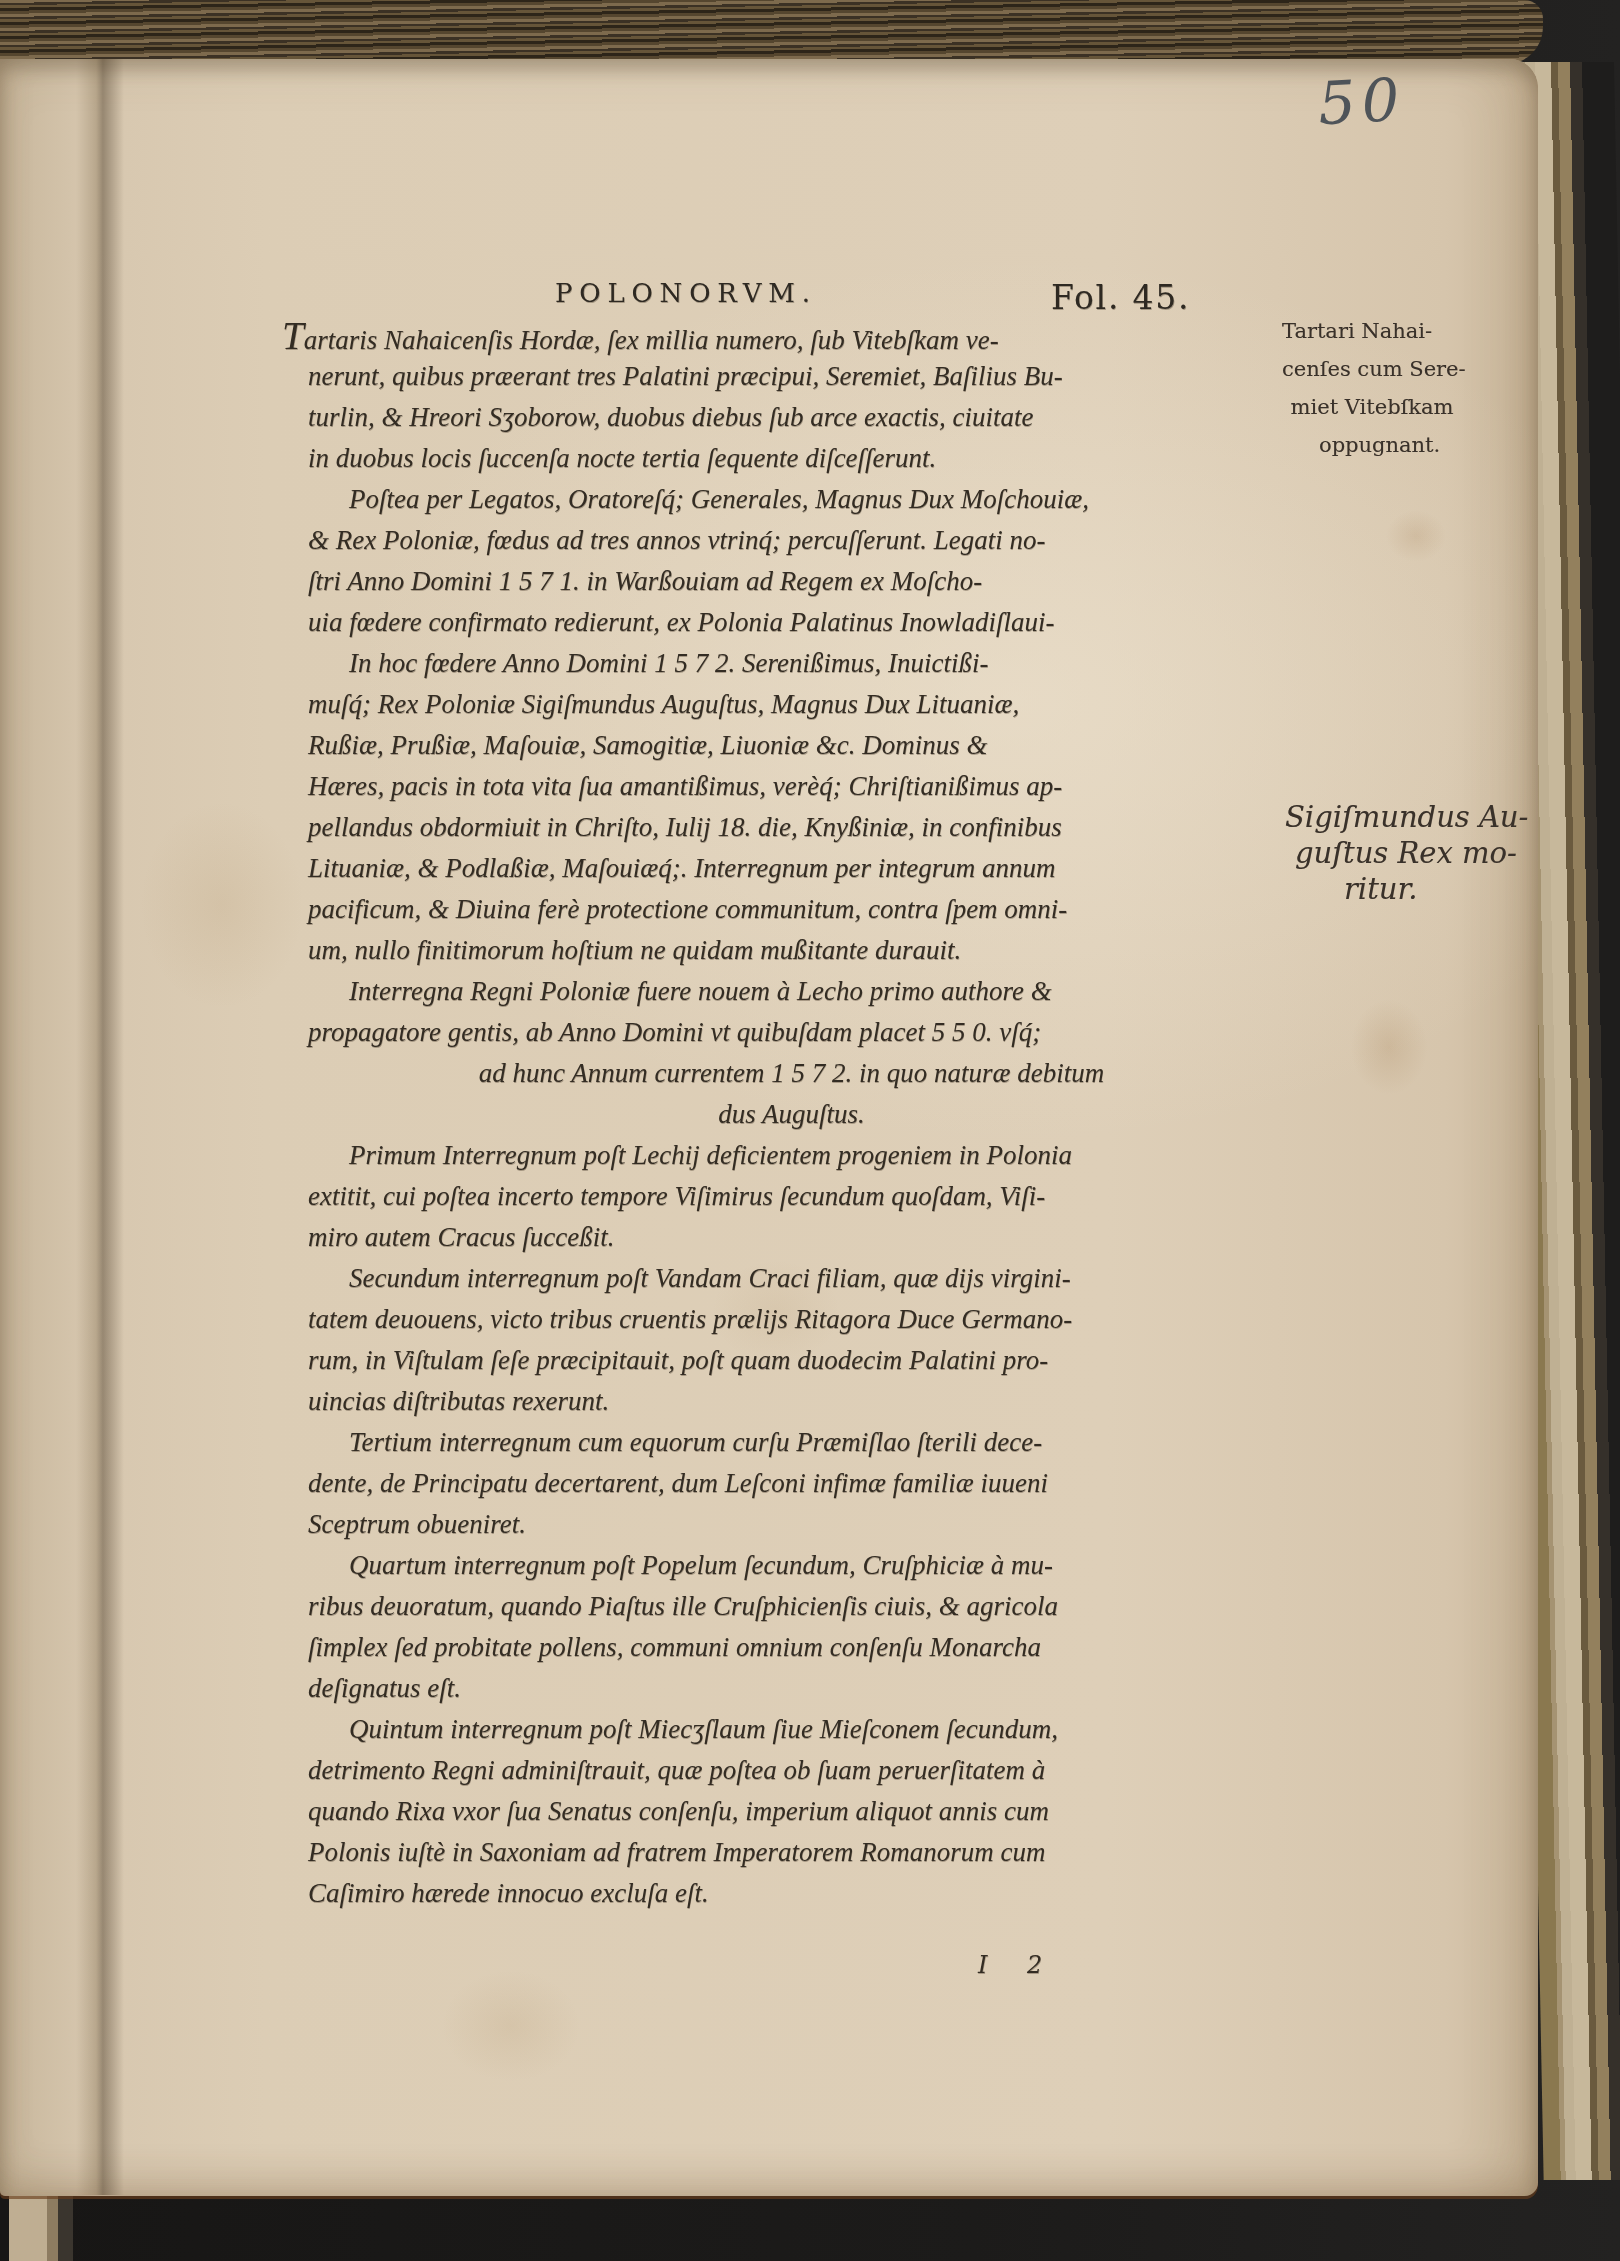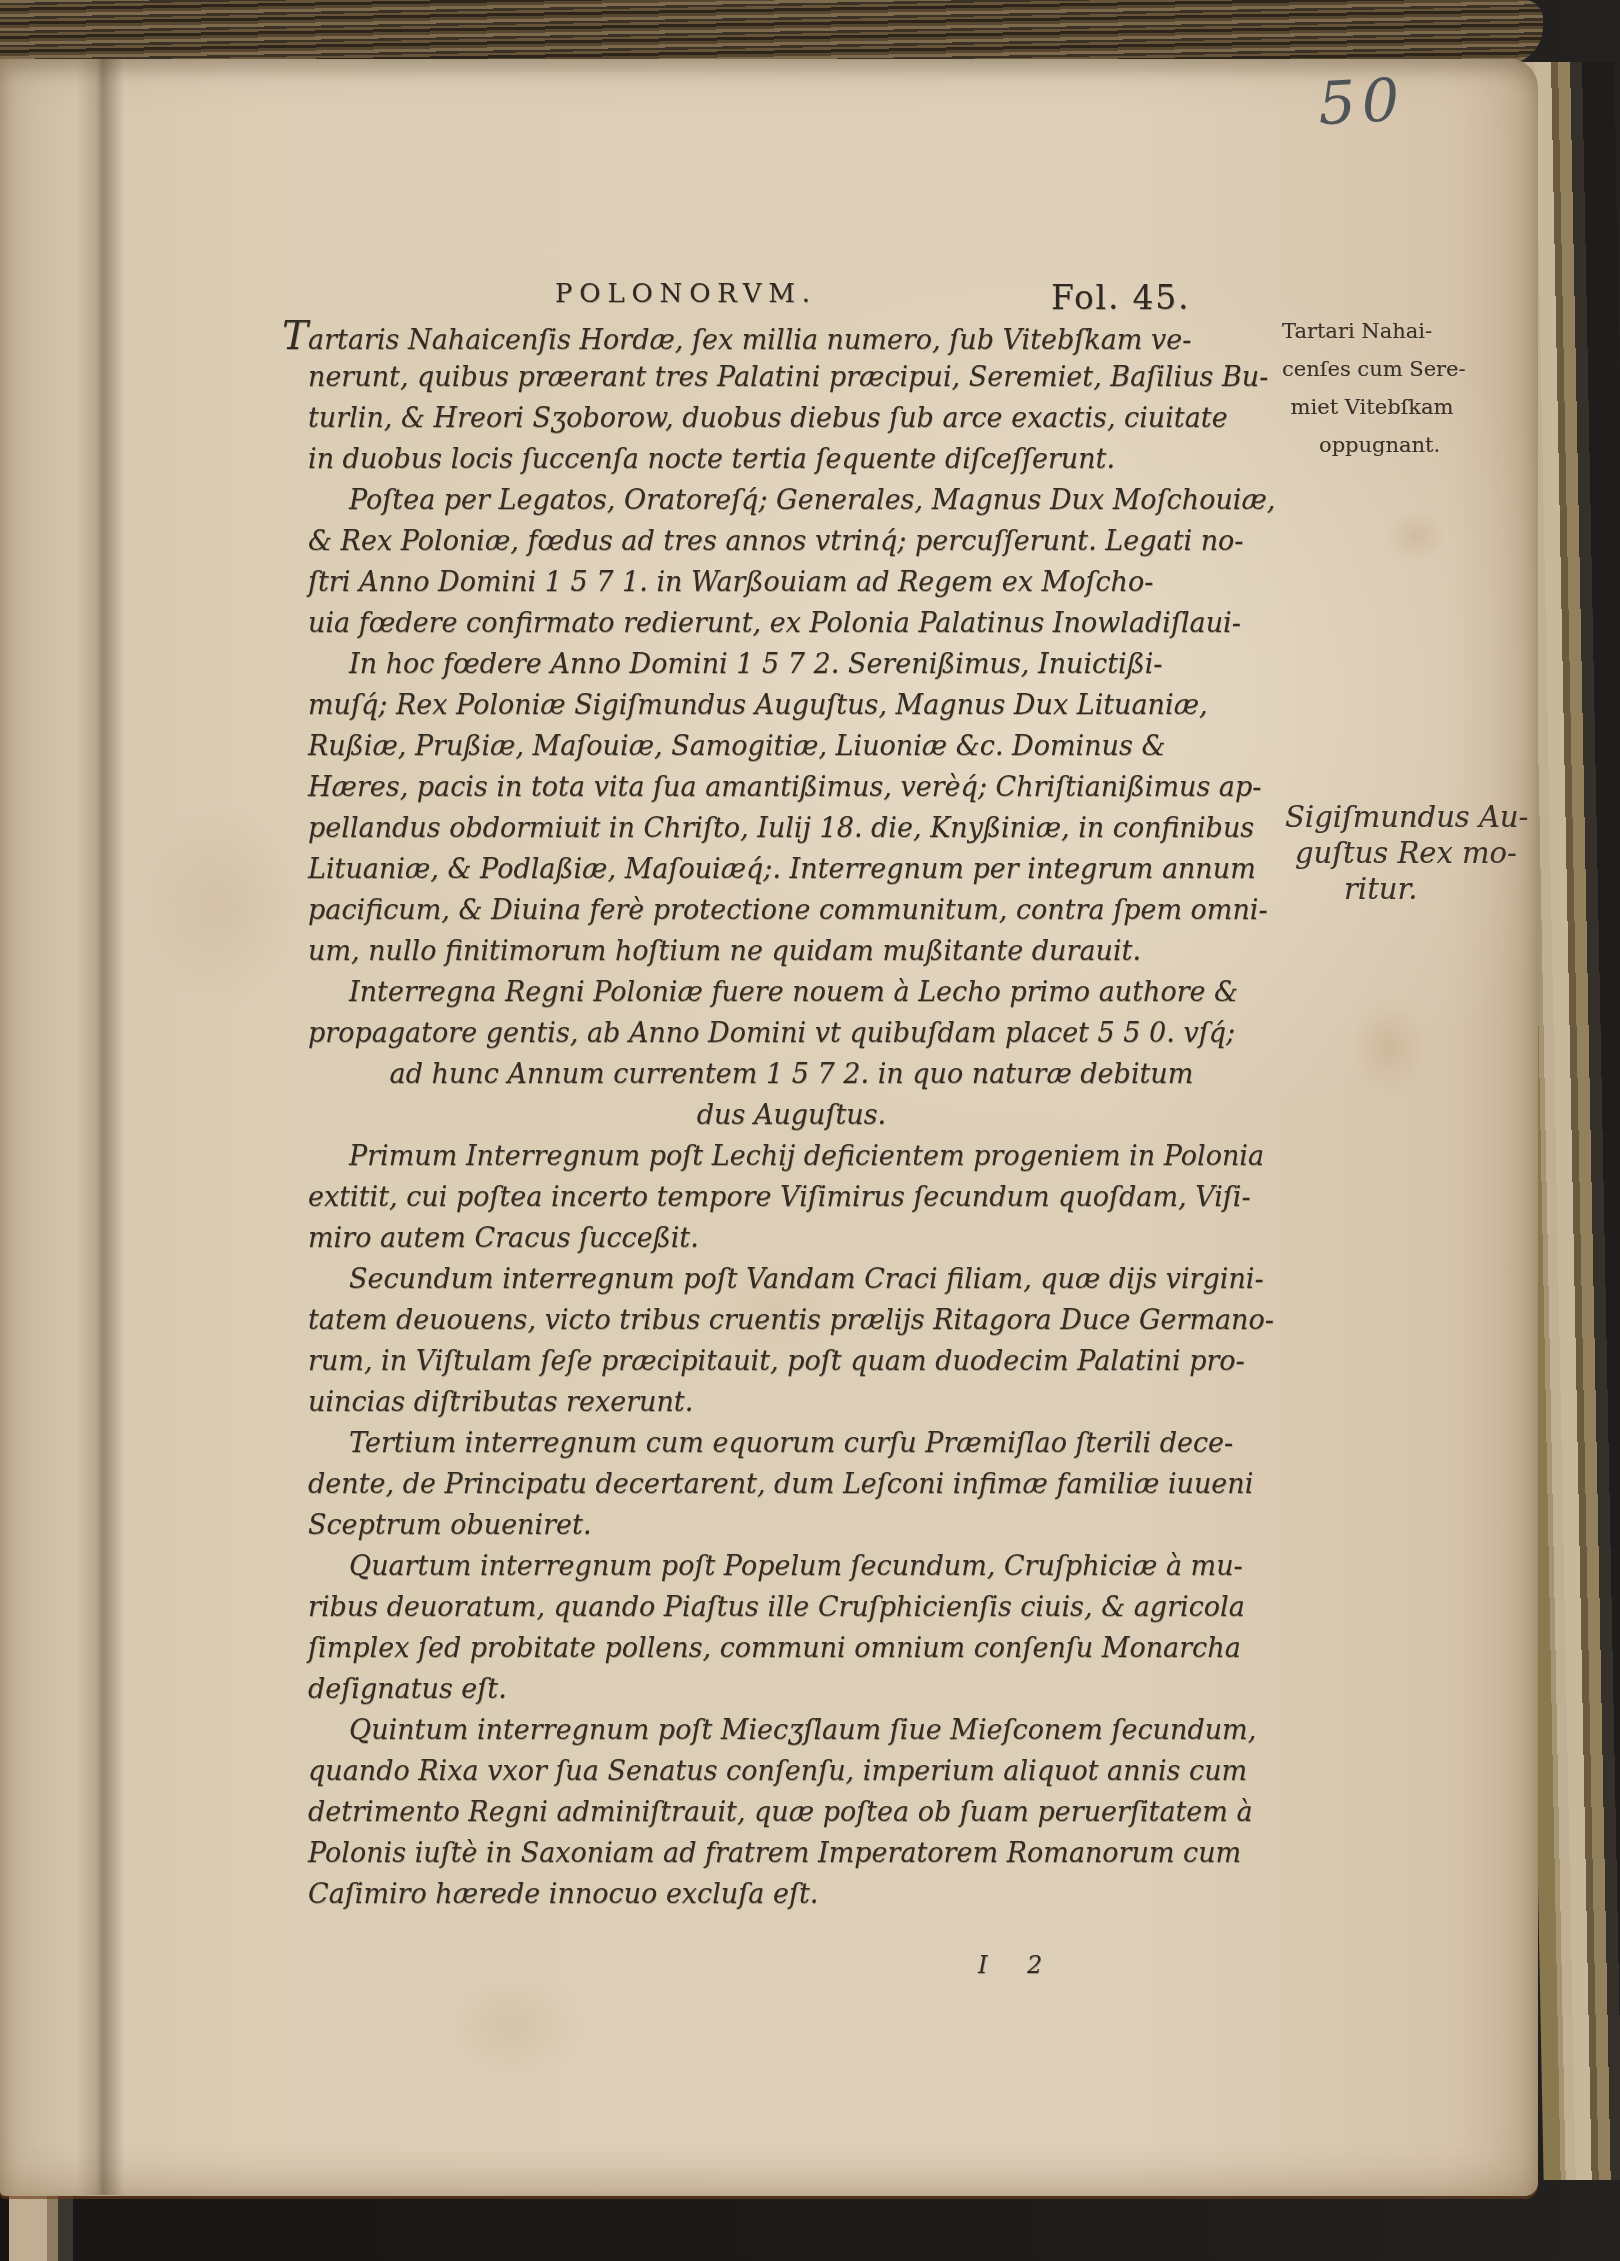--- a/index.html
+++ b/index.html
@@ -65,21 +65,21 @@
   .folio-label{
     position:absolute;left:1051px;top:278px;z-index:4;
     font-size:33px;letter-spacing:1.8px;color:#2e2922;
     text-shadow:0.6px 0.6px 0.6px rgba(55,42,28,.35);white-space:nowrap;
   }
   .body-text{
     position:absolute;left:308px;top:315px;width:967px;z-index:4;
     font-style:italic;font-size:27px;color:#332c23;
     text-shadow:0.4px 0.6px 0.4px rgba(58,44,28,.34);
   }
-  .tl{height:41px;line-height:41px;white-space:nowrap;}
+  .tl{height:41px;line-height:41px;white-space:nowrap;font-family:Liberation Serif, serif;}
   .indent{padding-left:41px;}
   .centered{text-align:center;}
   .first-line{margin-left:-26px;}
   .first-line::first-letter{font-size:1.45em;}
   .signature-mark{
     position:absolute;left:978px;top:1945px;z-index:4;height:41px;line-height:41px;
     font-style:italic;font-size:24px;letter-spacing:16px;color:#332c23;
     text-shadow:0.4px 0.6px 0.4px rgba(58,44,28,.34);white-space:nowrap;
   }
   .margin-note{
@@ -141,22 +141,22 @@
     <div class="tl">rum, in Viſtulam ſeſe præcipitauit, poſt quam duodecim Palatini pro-</div>
     <div class="tl">uincias diſtributas rexerunt.</div>
     <div class="tl indent">Tertium interregnum cum equorum curſu Præmiſlao ſterili dece-</div>
     <div class="tl">dente, de Principatu decertarent, dum Leſconi infimæ familiæ iuueni</div>
     <div class="tl">Sceptrum obueniret.</div>
     <div class="tl indent">Quartum interregnum poſt Popelum ſecundum, Cruſphiciæ à mu-</div>
     <div class="tl">ribus deuoratum, quando Piaſtus ille Cruſphicienſis ciuis, &amp; agricola</div>
     <div class="tl">ſimplex ſed probitate pollens, communi omnium conſenſu Monarcha</div>
     <div class="tl">deſignatus eſt.</div>
     <div class="tl indent">Quintum interregnum poſt Miecʒſlaum ſiue Mieſconem ſecundum,</div>
+    <div class="tl">detrimento Regni adminiſtrauit, quæ poſtea ob ſuam peruerſitatem à</div>
     <div class="tl">quando Rixa vxor ſua Senatus conſenſu, imperium aliquot annis cum</div>
-    <div class="tl">detrimento Regni adminiſtrauit, quæ poſtea ob ſuam peruerſitatem à</div>
     <div class="tl">Polonis iuſtè in Saxoniam ad fratrem Imperatorem Romanorum cum</div>
     <div class="tl">Caſimiro hærede innocuo excluſa eſt.</div>
   </div>
 
   <div class="signature-mark">I 2</div>
 
   <div class="margin-note note-1">
     <div class="mnl l1">Tartari Nahai-</div>
     <div class="mnl l2">cenſes cum Sere-</div>
     <div class="mnl l3">miet Vitebſkam</div>

